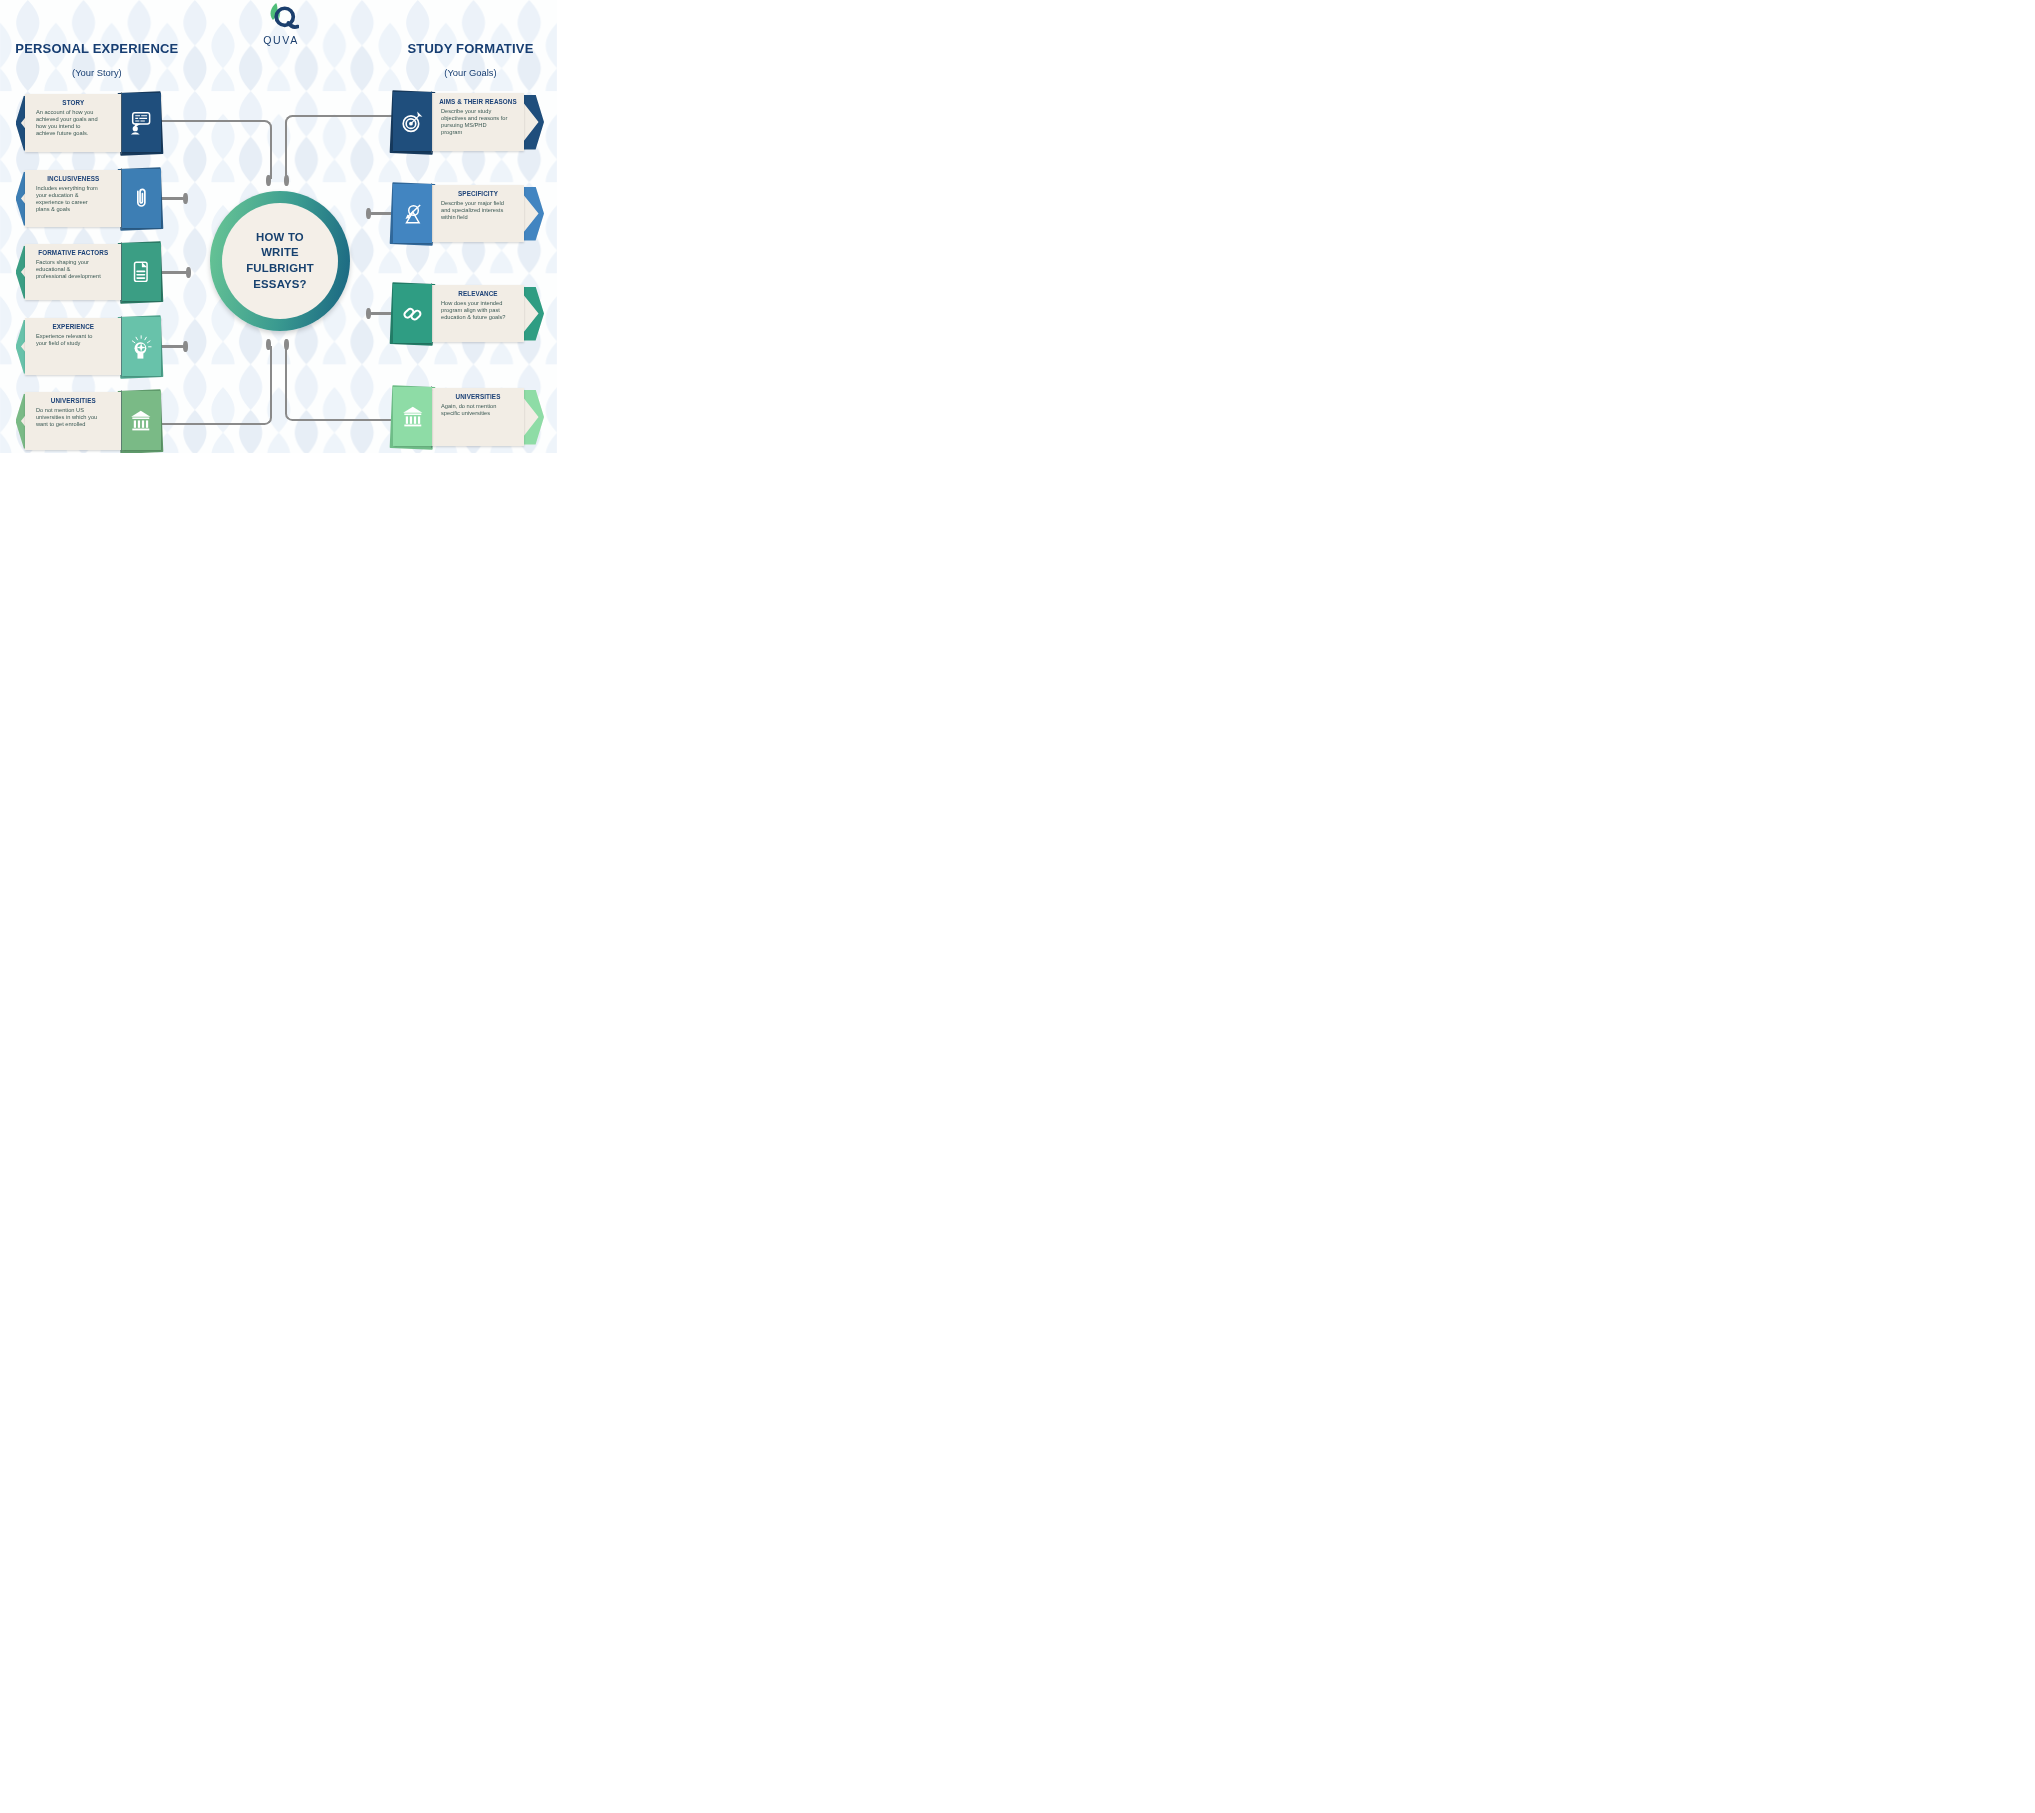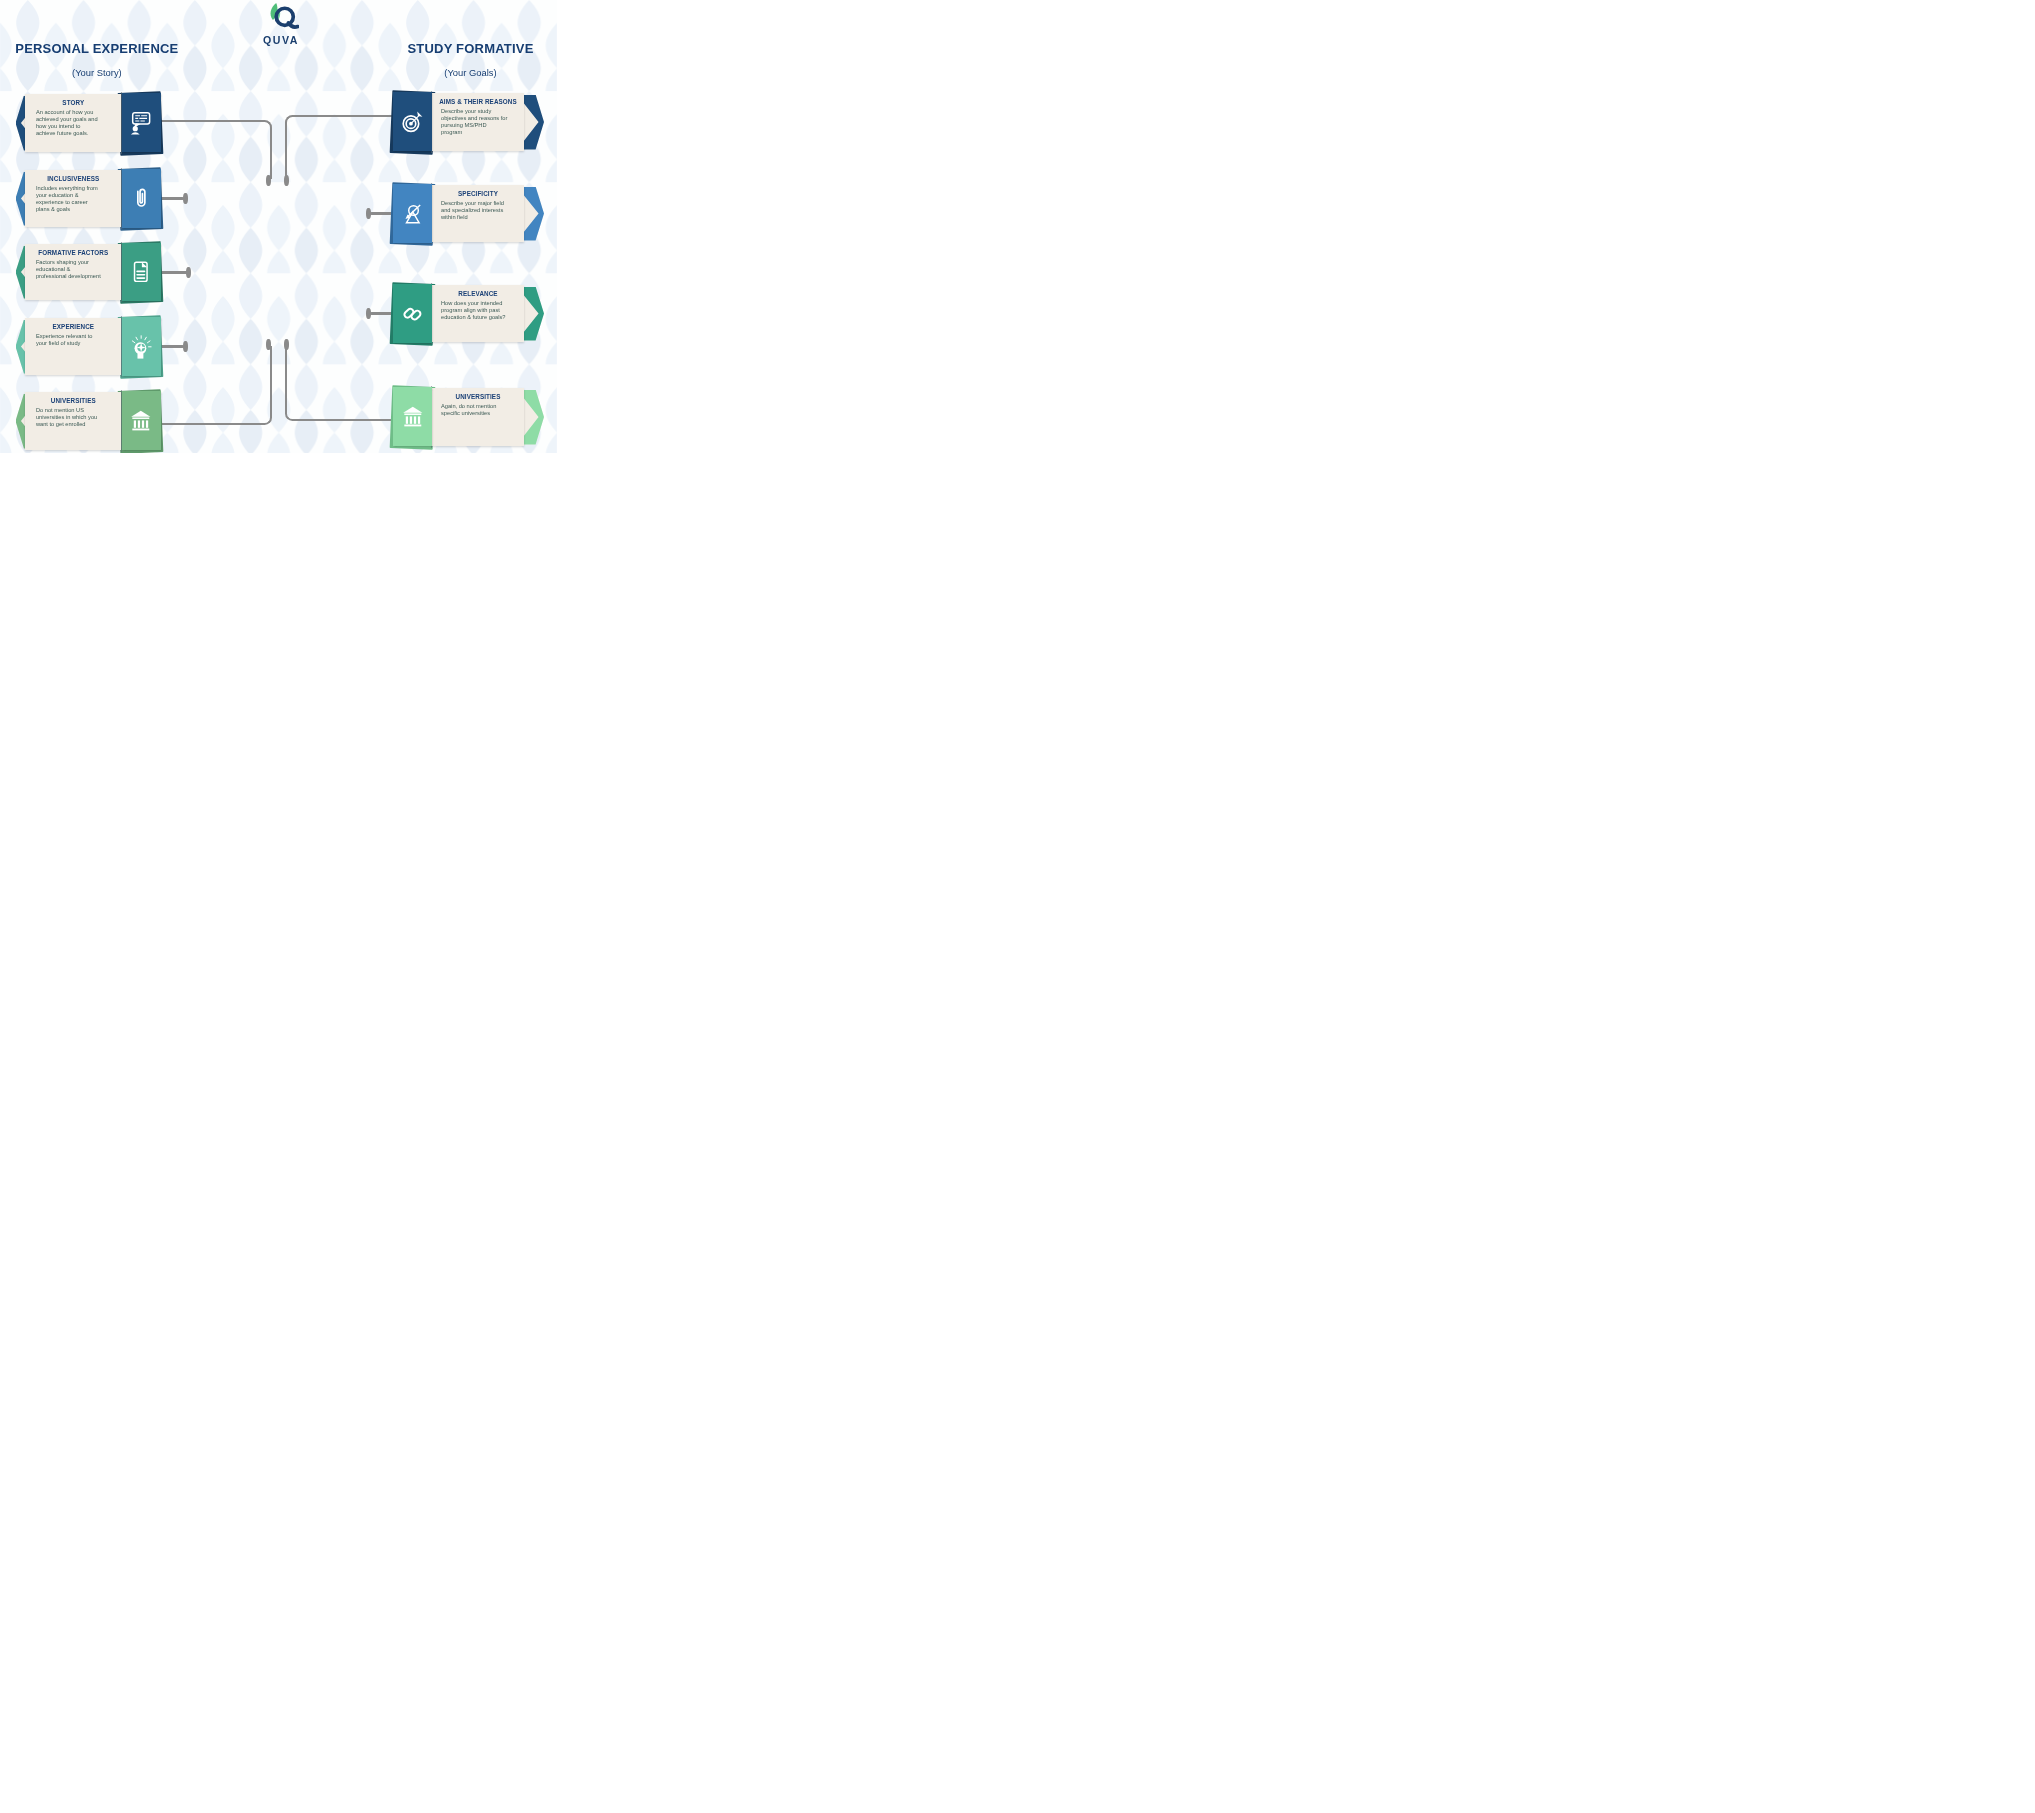--- a/index.html
+++ b/index.html
@@ -5,21 +5,21 @@
   html,body{margin:0;padding:0;background:#ffffff}
   #stage{position:relative;width:557px;height:453px;overflow:hidden;background:#fdfefe;
          font-family:"Liberation Sans",sans-serif}
   .bgsvg{position:absolute;left:0;top:0;z-index:0}
   
   .heading{position:absolute;z-index:3;text-align:center;color:#173e72}
   .heading .h1{font-size:13px;font-weight:bold;letter-spacing:0.2px}
   .heading .h2{font-size:9.4px;margin-top:10.6px;font-weight:400}
   
   .logo{position:absolute;left:238px;top:2.4px;width:86px;text-align:center;z-index:3}
-  .logo .brand{font-size:10.6px;font-weight:bold;color:#1b3f6e;letter-spacing:1.6px;margin-top:-1.6px}
+  .logo .brand{font-size:10.6px;font-weight:normal;color:#1b3f6e;letter-spacing:1.6px;margin-top:-1.6px}
   
   .card{position:absolute;z-index:4}
   .backing{position:absolute;z-index:0;border-radius:0.8px}
   .card-l .backing{transform:rotate(-2.5deg)}
   .card-r .backing{transform:rotate(2.5deg)}
   .chevfill{position:absolute;z-index:1;background:#f2ede5}
   .chev{position:absolute;z-index:2}
   .chev-l,.chevfill-l{clip-path:polygon(100% 0,40% 0,0 50%,40% 100%,100% 100%,100% 86%,26% 50%,100% 14%)}
   .chevfill-l{clip-path:polygon(100% 0,40% 0,0 50%,40% 100%,100% 100%)}
   .chev-r{clip-path:polygon(0 0,60% 0,100% 50%,60% 100%,0 100%,0 86%,74% 50%,0 14%)}
@@ -99,20 +99,28 @@
   <div class="hline" style="left:370px;top:212px;width:24.4px"></div>
   <div class="dot" style="left:366px;top:208px"></div>
   <div class="hline" style="left:370px;top:312px;width:24.4px"></div>
   <div class="dot" style="left:366px;top:308px"></div>
 
   <div class="elbow" style="left:159px;top:346px;width:111px;height:77px;border-bottom:2.8px solid #8a8a8a;border-right:2.8px solid #8a8a8a;border-bottom-right-radius:7.3px"></div>
   <div class="dot" style="left:266px;top:339px"></div>
   <div class="elbow" style="left:285px;top:346px;width:108px;height:73px;border-bottom:2.8px solid #8a8a8a;border-left:2.8px solid #8a8a8a;border-bottom-left-radius:7.3px"></div>
   <div class="dot" style="left:284px;top:339px"></div>
 
+  <div class="ring">
+    <div class="inner">
+      <div>HOW TO</div>
+      <div>WRITE</div>
+      <div>FULBRIGHT</div>
+      <div>ESSAYS?</div>
+    </div>
+  </div>
 
   <div class="card card-l" style="left:15.5px;top:94px;width:145px;height:58px">
     <div class="backing" style="left: 103px; top: -2.4px; width: 43px; height: 63px; background: rgb(22, 57, 92);"></div>
     <div class="chevfill chevfill-l" style="left:0;top:1.6px;width:21px;height:55px"></div>
     <div class="chev chev-l" style="left: 0px; top: 1.6px; width: 21px; height: 55px; background: rgb(31, 78, 124);"></div>
     <div class="cream" style="left:9.8px;top:0;width:96px;height:58px">
       <div class="title">STORY</div>
       <div class="desc">An account of how you achieved your goals and how you intend to achieve future goals.</div>
     </div>
     <div class="pole" style="left:105px;top:-2px;width:1.2px;height:62px"></div>

